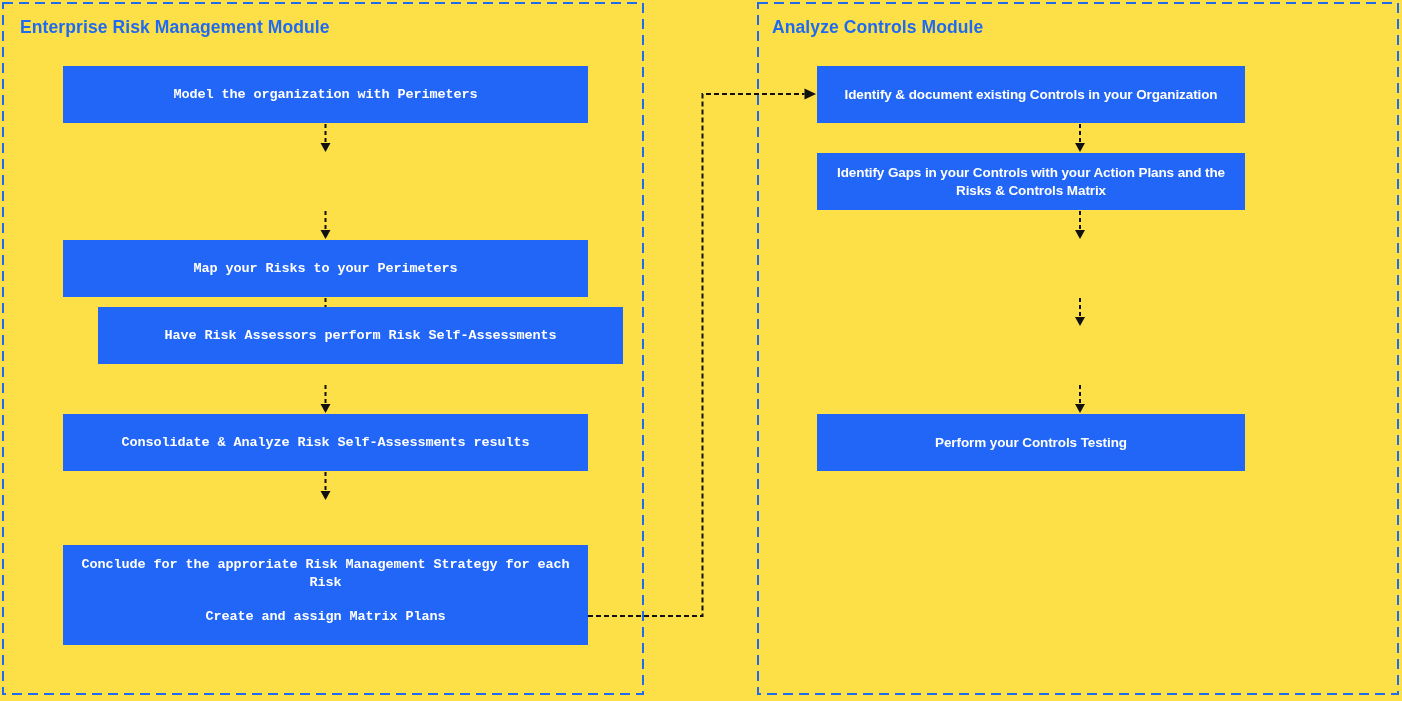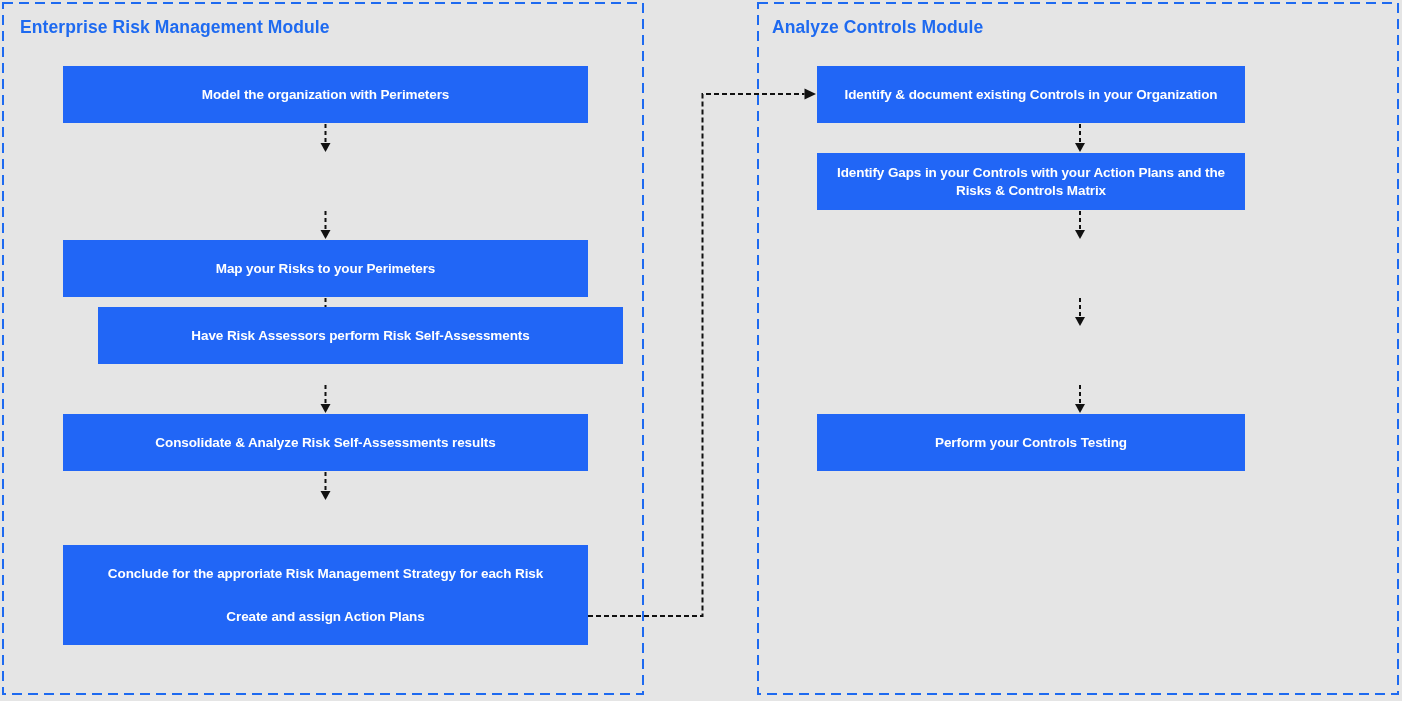--- a/index.html
+++ b/index.html
@@ -5,21 +5,21 @@
   html, body {
     margin: 0;
     padding: 0;
     background: #ffffff;
     font-family: "Liberation Sans", sans-serif;
   }
   .canvas {
     position: relative;
     width: 1402px;
     height: 701px;
-    background: #e5e5e5;
+    background: #fde047;
     overflow: hidden;
   }
   .overlay {
     position: absolute;
     left: 0;
     top: 0;
     width: 1402px;
     height: 701px;
     pointer-events: none;
   }
@@ -43,21 +43,21 @@
     align-items: center;
     justify-content: center;
     text-align: center;
     font-size: 13.5px;
     font-weight: bold;
     line-height: 1.32;
     letter-spacing: -0.1px;
     padding: 0 14px;
     box-sizing: border-box;
   }
-  .col-left  { left: 63px;  }
+  .col-left  { left: 63px; font-family: Liberation Mono, monospace;  }
   .col-right { left: 817px; width: 428px; }
   .r0 { top: 66px; }
   .r1 { top: 153px; }
   .r2 { top: 240px; }
   .r3 { top: 307px; margin-left: 35px; }
   .r4 { top: 414px; }
   .r5 { top: 501px; margin-top: 44px; }
   .r6 { top: 588px; }
 </style>
 </head>
@@ -119,19 +119,19 @@
   </svg>
 
   <div class="panel-title title-left">Enterprise Risk Management Module</div>
   <div class="panel-title title-right">Analyze Controls Module</div>
 
   <div class="node col-left r0">Model the organization with Perimeters</div>
   <div class="node col-left r2">Map your Risks to your Perimeters</div>
   <div class="node col-left r3">Have Risk Assessors perform Risk Self-Assessments</div>
   <div class="node col-left r4">Consolidate &amp; Analyze Risk Self-Assessments results</div>
   <div class="node col-left r5">Conclude for the approriate Risk Management Strategy for each Risk</div>
-  <div class="node col-left r6">Create and assign Action Plans</div>
+  <div class="node col-left r6">Create and assign Matrix Plans</div>
 
   <div class="node col-right r0">Identify &amp; document existing Controls in your Organization</div>
   <div class="node col-right r1">Identify Gaps in your Controls with your Action Plans and the Risks &amp; Controls Matrix</div>
   <div class="node col-right r4">Perform your Controls Testing</div>
 
 </div>
 
 </body></html>

